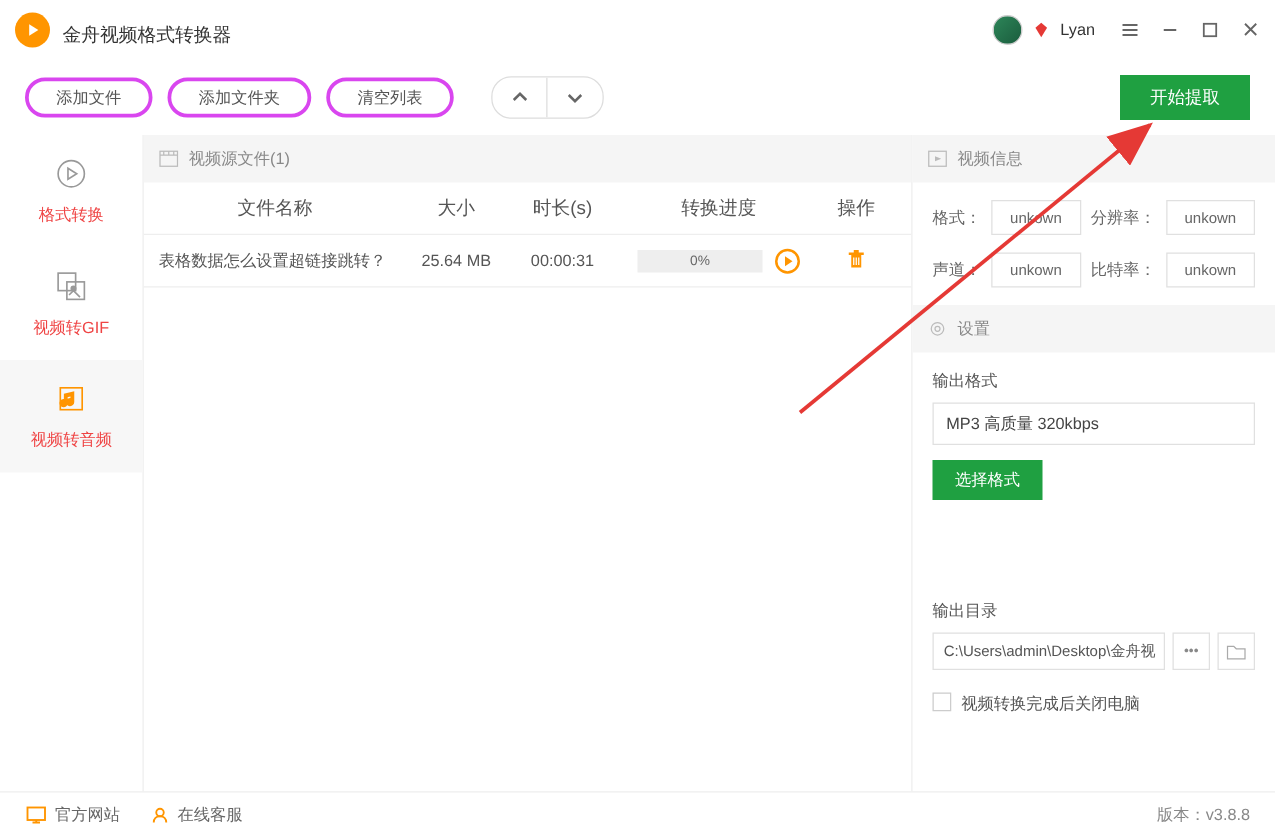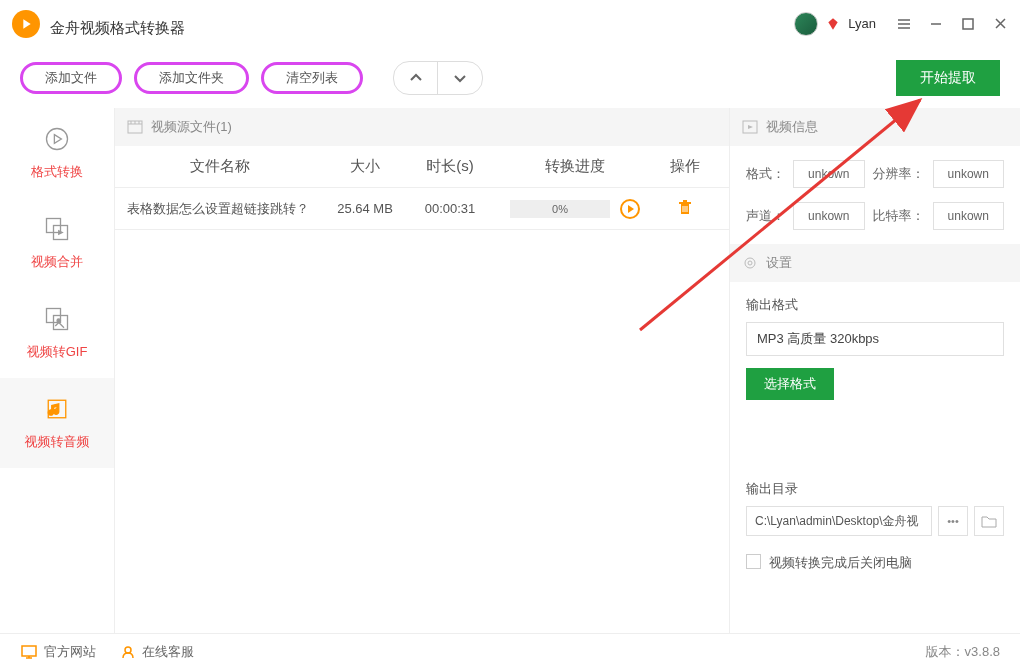--- a/index.html
+++ b/index.html
@@ -135,28 +135,20 @@
       <svg viewBox="0 0 32 32">
           <circle cx="16" cy="16" r="12"></circle>
           <path d="M13 11l8 5-8 5z"></path>
         </svg>
       <span>格式转换</span>
     </div>
     <div class="side-item">
       <svg viewBox="0 0 32 32">
           <rect x="4" y="4" width="16" height="16"></rect>
           <rect x="12" y="12" width="16" height="16"></rect>
-          <path d="M18 18l4 2-4 2z" fill="#999"></path>
-        </svg>
-      <span>视频合并</span>
-    </div>
-    <div class="side-item">
-      <svg viewBox="0 0 32 32">
-          <rect x="4" y="4" width="16" height="16"></rect>
-          <rect x="12" y="12" width="16" height="16"></rect>
           <circle cx="18" cy="18" r="2" fill="#999"></circle>
           <path d="M14 24l4-4 6 6"></path>
         </svg>
       <span>视频转GIF</span>
     </div>
     <div class="side-item active">
       <svg viewBox="0 0 32 32">
           <rect x="6" y="6" width="20" height="20"></rect>
           <path class="music-note" d="M18 11v8a3 3 0 1 1-2-2.8V13l-4 1v6a3 3 0 1 1-2-2.8V12l8-2z"></path>
         </svg>
@@ -224,21 +216,21 @@
           </svg>
         <span>设置</span>
       </div>
       <div class="settings-body">
         <span class="setting-label">输出格式</span>
         <div class="format-box">MP3 高质量 320kbps</div>
         <button class="green-btn">选择格式</button>
         <div style="height:80px"></div>
         <span class="setting-label">输出目录</span>
         <div class="out-row">
-          <div class="out-path">C:\Lyan\admin\Desktop\金舟视</div>
+          <div class="out-path">C:\Users\admin\Desktop\金舟视</div>
           <div class="icon-btn">•••</div>
           <div class="icon-btn">
             <svg width="16" height="13" viewBox="0 0 16 13">
                 <path fill="none" stroke="#aaa" d="M1 2h5l2 2h7v8H1z"></path>
               </svg>
           </div>
         </div>
         <div class="check-row">
           <div class="checkbox"></div>
           <span>视频转换完成后关闭电脑</span>

